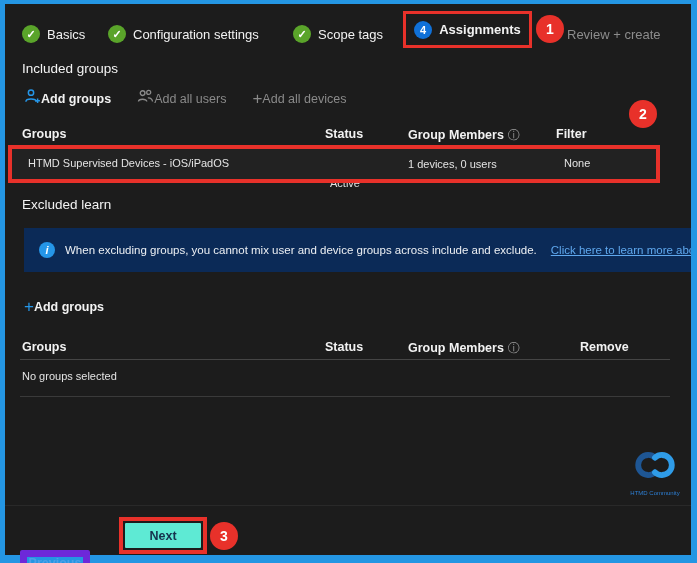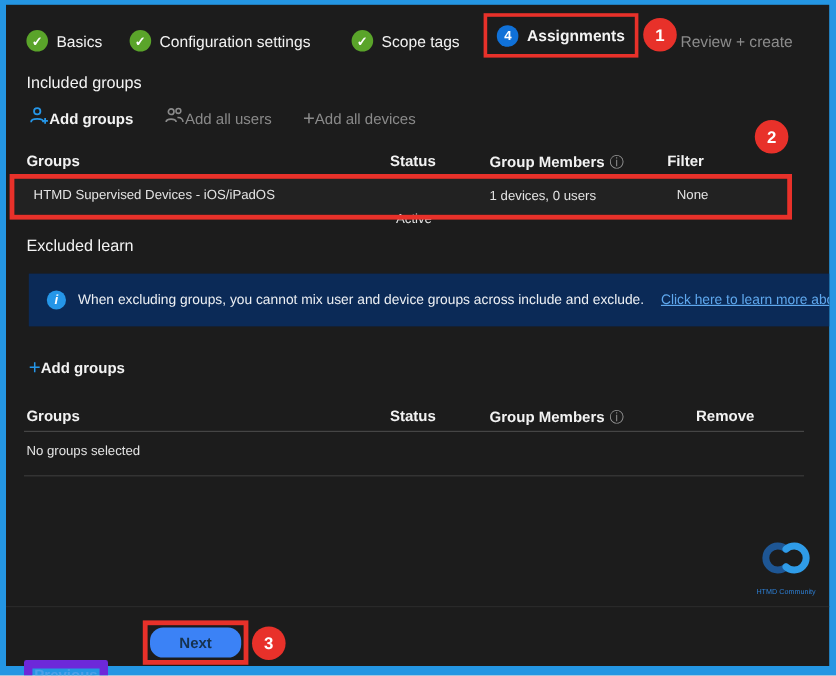--- a/index.html
+++ b/index.html
@@ -76,21 +76,21 @@
   
   .btn-previous {
     left:20px; top:550px; width:70px; height:25px;
     background:transparent; border:7px solid #6d28d9; border-radius:2px;
     color:#4da0e8; font-size:12.5px; font-weight:bold;
     display:flex; align-items:center; justify-content:center; cursor:pointer;
   }
   .next-ann-box { left:119px; top:517px; width:88px; height:37px; }
   .btn-next {
     left:125px; top:523px; width:76px; height:25px;
-    background:#3b82f6; border:none; border-radius:11px;
+    background:#5eead4; border:none; border-radius:1px;
     color:#16324e; font-size:12.5px; font-weight:bold;
     display:flex; align-items:center; justify-content:center; cursor:pointer; z-index:2;
   }
 
   
   .logo-wrap { left:624px; top:446px; width:62px; text-align:center; }
   .logo-caption { color:#2d7fd4; font-size:6px; margin-top:2px; white-space:nowrap; }
 </style>
 </head>
 <body>

